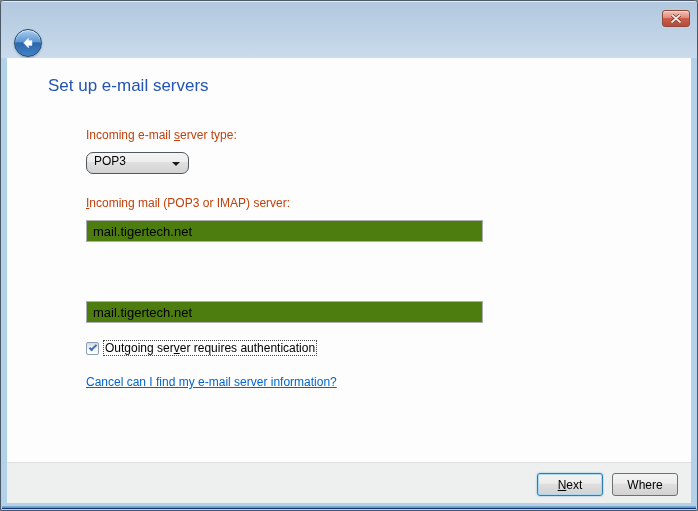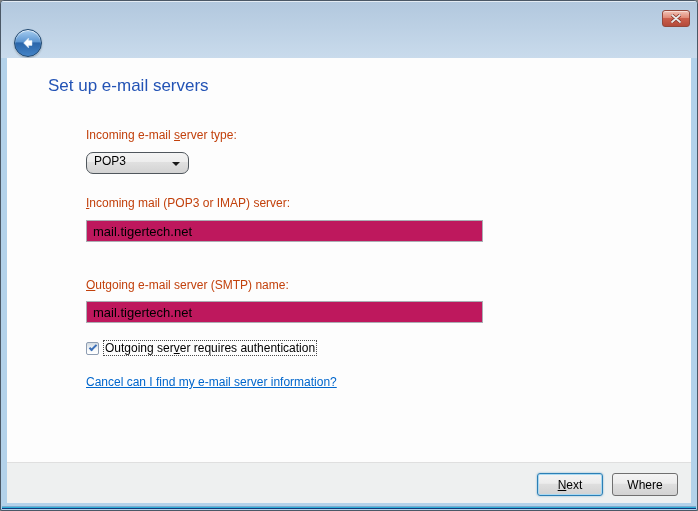--- a/index.html
+++ b/index.html
@@ -68,21 +68,21 @@
   .combo-arrow{
     position:absolute; right:8px; top:9px;
     width:0; height:0;
     border-left:4px solid transparent; border-right:4px solid transparent;
     border-top:4px solid #1a1a1a;
   }
 
   .text-input{
     position:absolute; left:79px; width:397px; height:22px;
     border:1px solid #abadb3;
-    background:#be185d;
+    background:#4d7c0f;
     font-family:"Liberation Sans","DejaVu Sans",sans-serif;
     font-size:13px; color:#000; padding:0 6px;
     outline:none;
   }
   .inp-incoming{ top:162px; }
   .inp-outgoing{ top:243px; }
 
   .checkbox-row{
     position:absolute; left:79px; top:283px;
     display:flex; align-items:center; font-size:12px;
@@ -167,21 +167,20 @@
 
     <div class="combo">
       <span>POP3</span>
       <span class="combo-arrow"></span>
     </div>
 
     <div class="field-label lbl-incoming"><span></span><span class="ak">I</span><span>ncoming mail (POP3 or IMAP) server:</span></div>
 
     <input class="text-input inp-incoming" type="text" value="mail.tigertech.net" style="">
 
-    <div class="field-label lbl-outgoing"><span></span><span class="ak">O</span><span>utgoing e-mail server (SMTP) name:</span></div>
 
     <input class="text-input inp-outgoing" type="text" value="mail.tigertech.net" style="">
 
     <div class="checkbox-row">
       <div class="checkbox" role="checkbox" aria-checked="true">
         <span class="checkmark"></span>
       </div>
       <span class="checkbox-label"><span>Outgoing ser</span><span class="ak">v</span><span>er requires authentication</span></span>
     </div>
 

